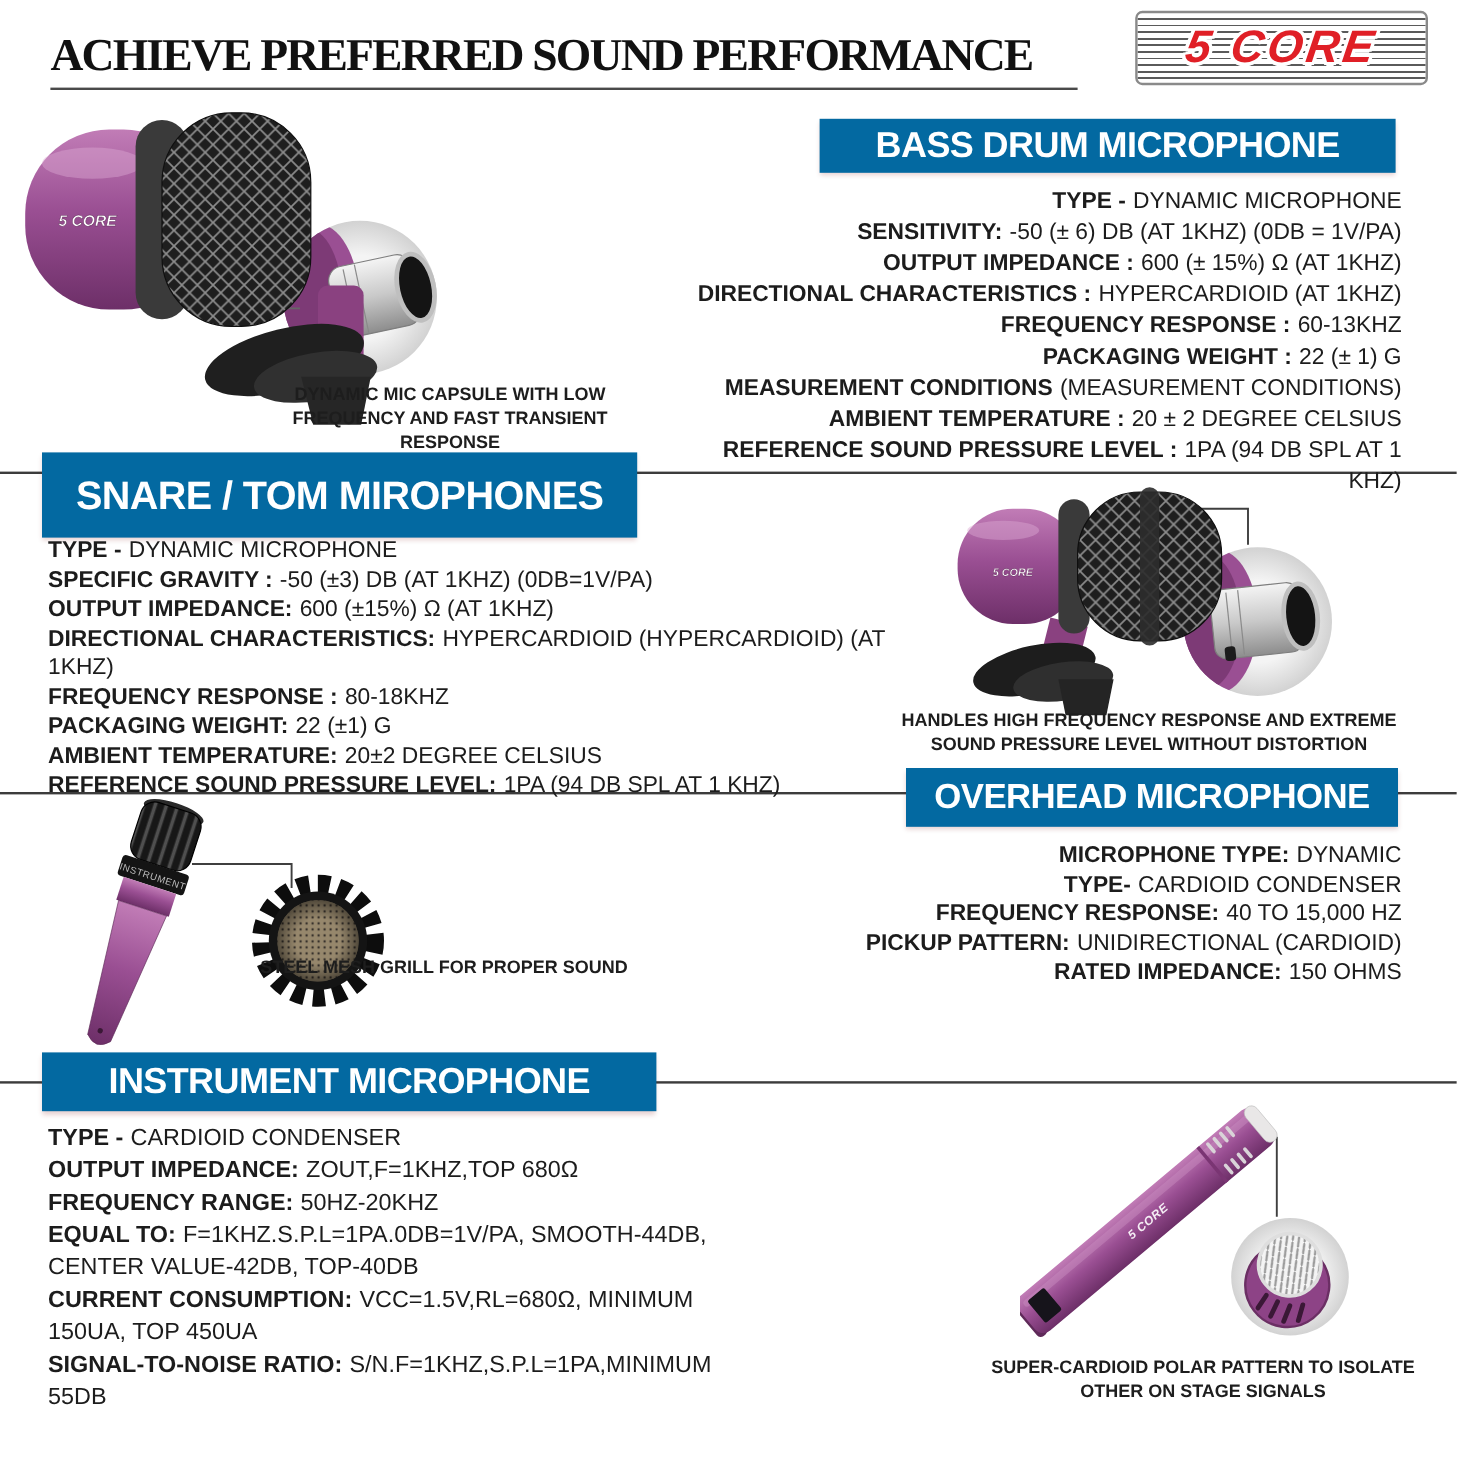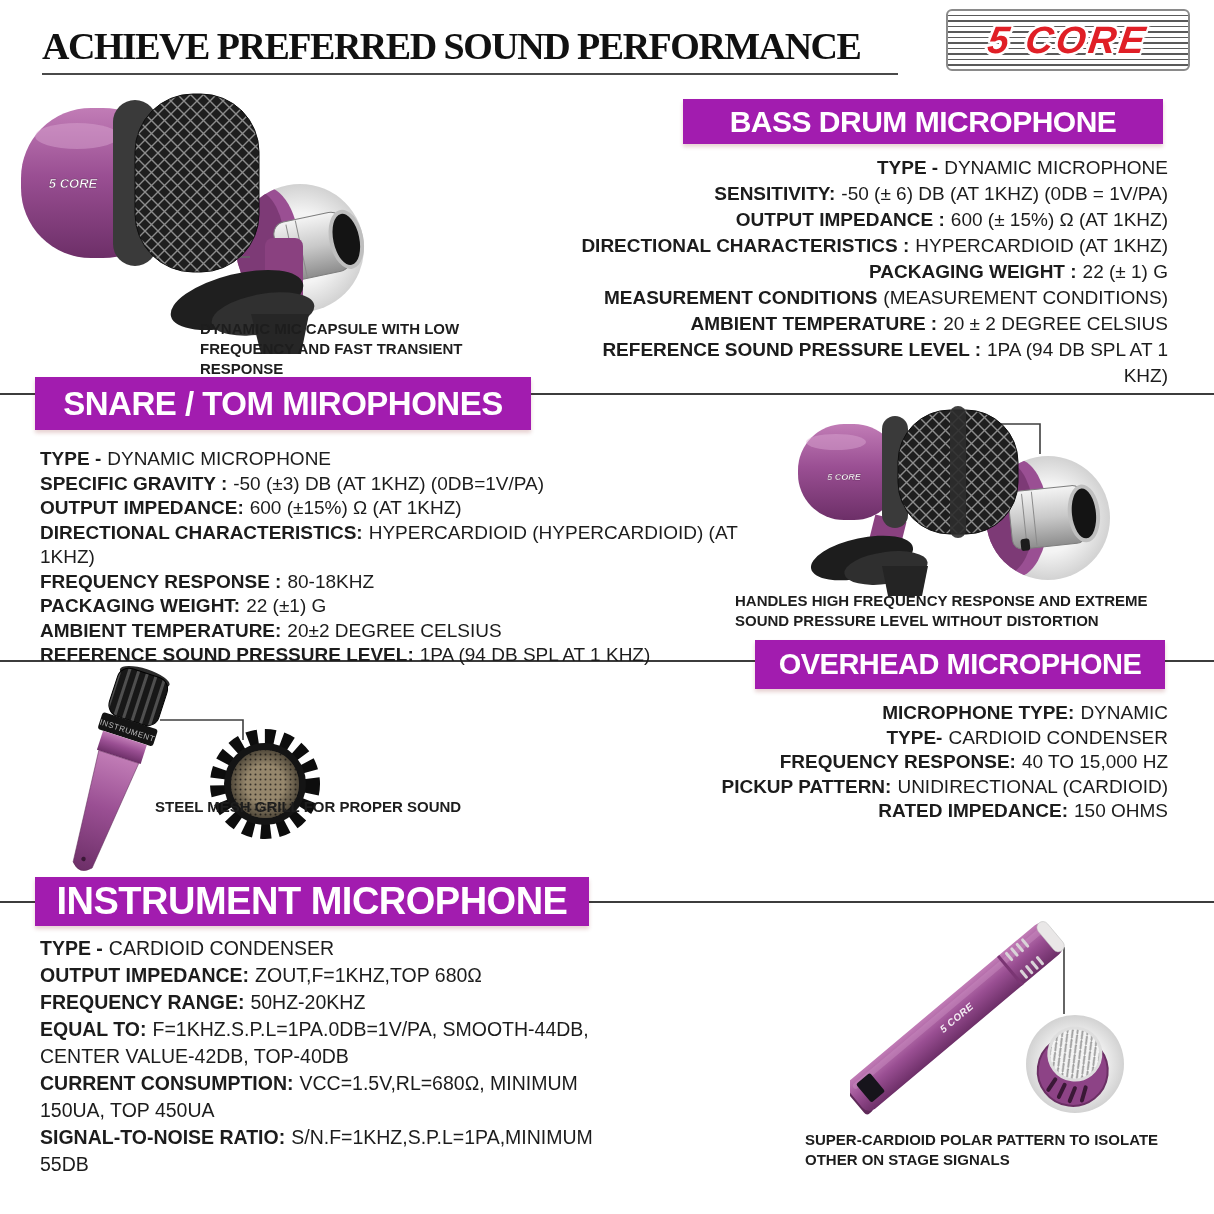--- a/index.html
+++ b/index.html
@@ -10,29 +10,29 @@
   
   .title{position:absolute;left:42px;top:24px;font-size:38px;font-weight:700;letter-spacing:-1.5px;color:#111;white-space:nowrap;font-family:Liberation Serif, serif;}
   .title-rule{position:absolute;left:42px;top:73px;width:856px;height:2px;background:#4a4a4a;}
   .logo{position:absolute;left:946px;top:9px;width:240px;height:58px;border:2px solid #8a8a8a;border-radius:6px;
         background:repeating-linear-gradient(180deg,#ffffff 0px,#ffffff 4px,#5a5a5a 4px,#5a5a5a 5.5px);
         display:flex;align-items:center;justify-content:center;}
   .logo-text{font-style:italic;font-weight:700;font-size:38px;color:#e01f26;letter-spacing:3px;transform:skewX(-8deg);
         text-shadow:-2px -2px 0 #fff,2px -2px 0 #fff,-2px 2px 0 #fff,2px 2px 0 #fff,-3px 0 0 #fff,3px 0 0 #fff,0 -3px 0 #fff,0 3px 0 #fff;}
   
   .rule{position:absolute;left:0;right:0;height:2px;background:#3c3c3c;z-index:1;}
-  .banner{position:absolute;background:#a21caf;color:#ffffff;font-weight:700;z-index:2;
+  .banner{position:absolute;background:#0369a1;color:#ffffff;font-weight:700;z-index:2;
           display:flex;align-items:center;justify-content:center;letter-spacing:-0.5px;
           box-shadow:0 3px 4px rgba(120,0,0,0.18);}
   
   .specs{position:absolute;font-size:19px;z-index:2;}
   .specs .spec-label{font-weight:700;margin-right:6px;}
   .specs .spec-value{font-weight:400;}
   .specs.right{text-align:right;}
-  .caption{position:absolute;font-weight:700;font-size:15px;line-height:20px;text-align:left;color:#1d1d1d;z-index:2;}
+  .caption{position:absolute;font-weight:700;font-size:15px;line-height:20px;text-align:center;color:#1d1d1d;z-index:2;}
   .art{position:absolute;z-index:1;}
   svg text{font-family:"Liberation Sans",sans-serif;}
 </style>
 </head>
 <body>
 
 <svg width="0" height="0" style="position:absolute" aria-hidden="true">
   <defs>
     <linearGradient id="gPurple" x1="0" y1="0" x2="0" y2="1">
       <stop offset="0" stop-color="#c17cb6"></stop>
@@ -75,34 +75,35 @@
 <div class="title-rule"></div>
 <div class="logo">
   <span class="logo-text">5 CORE</span>
 </div>
 
 <div class="rule" style="top:393px"></div>
 <div class="rule" style="top:660px"></div>
 <div class="rule" style="top:901px"></div>
 
 <div class="banner" style="left:683px;top:99px;width:480px;height:45px;font-size:30px">BASS DRUM MICROPHONE</div>
-<div class="banner" style="left:35px;top:377px;width:496px;height:53px;font-size:33px">SNARE / TOM MIROPHONES</div>
+<div class="banner" style="left:35px;top:377px;width:496px;height:71px;font-size:33px">SNARE / TOM MIROPHONES</div>
 <div class="banner" style="left:755px;top:640px;width:410px;height:49px;font-size:29px">OVERHEAD MICROPHONE</div>
-<div class="banner" style="left:35px;top:877px;width:554px;height:49px;font-size:38px">INSTRUMENT MICROPHONE</div>
+<div class="banner" style="left:35px;top:877px;width:512px;height:49px;font-size:30px">INSTRUMENT MICROPHONE</div>
 
 <div class="specs right" style="right:46px;top:155px;width:600px;line-height:26px">
 
     <div class="spec-line"><b class="spec-label">TYPE -</b><span class="spec-value">DYNAMIC MICROPHONE</span></div>
 
     <div class="spec-line"><b class="spec-label">SENSITIVITY:</b><span class="spec-value">-50 (± 6) DB (AT 1KHZ) (0DB = 1V/PA)</span></div>
 
     <div class="spec-line"><b class="spec-label">OUTPUT IMPEDANCE :</b><span class="spec-value">600 (± 15%) Ω (AT 1KHZ)</span></div>
 
     <div class="spec-line"><b class="spec-label">DIRECTIONAL CHARACTERISTICS :</b><span class="spec-value">HYPERCARDIOID (AT 1KHZ)</span></div>
 
+    <div class="spec-line"><b class="spec-label">FREQUENCY RESPONSE :</b><span class="spec-value">60-13KHZ</span></div>
 
     <div class="spec-line"><b class="spec-label">PACKAGING WEIGHT :</b><span class="spec-value">22 (± 1) G</span></div>
 
     <div class="spec-line"><b class="spec-label">MEASUREMENT CONDITIONS</b><span class="spec-value">(MEASUREMENT CONDITIONS)</span></div>
 
     <div class="spec-line"><b class="spec-label">AMBIENT TEMPERATURE :</b><span class="spec-value">20 ± 2 DEGREE CELSIUS</span></div>
 
     <div class="spec-line"><b class="spec-label">REFERENCE SOUND PRESSURE LEVEL :</b><span class="spec-value">1PA (94 DB SPL AT 1 KHZ)</span></div>
   </div>
 

